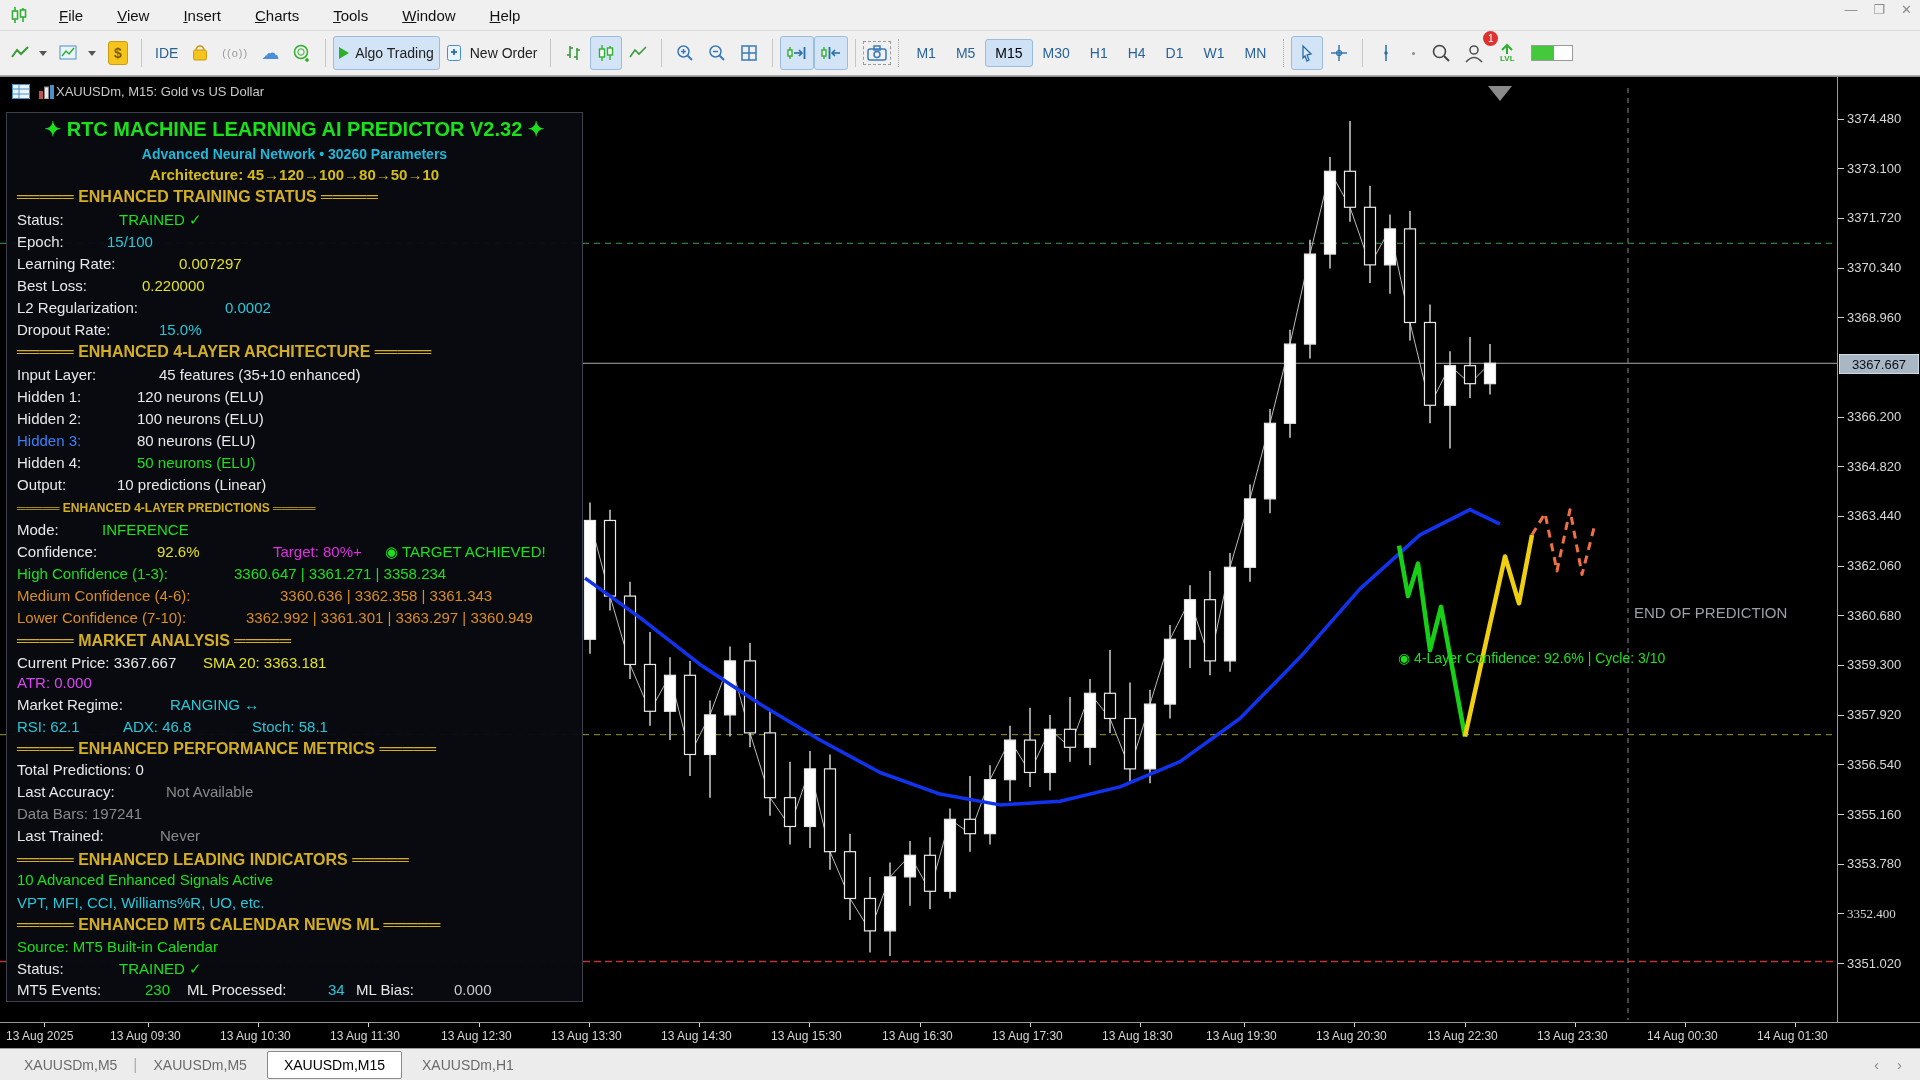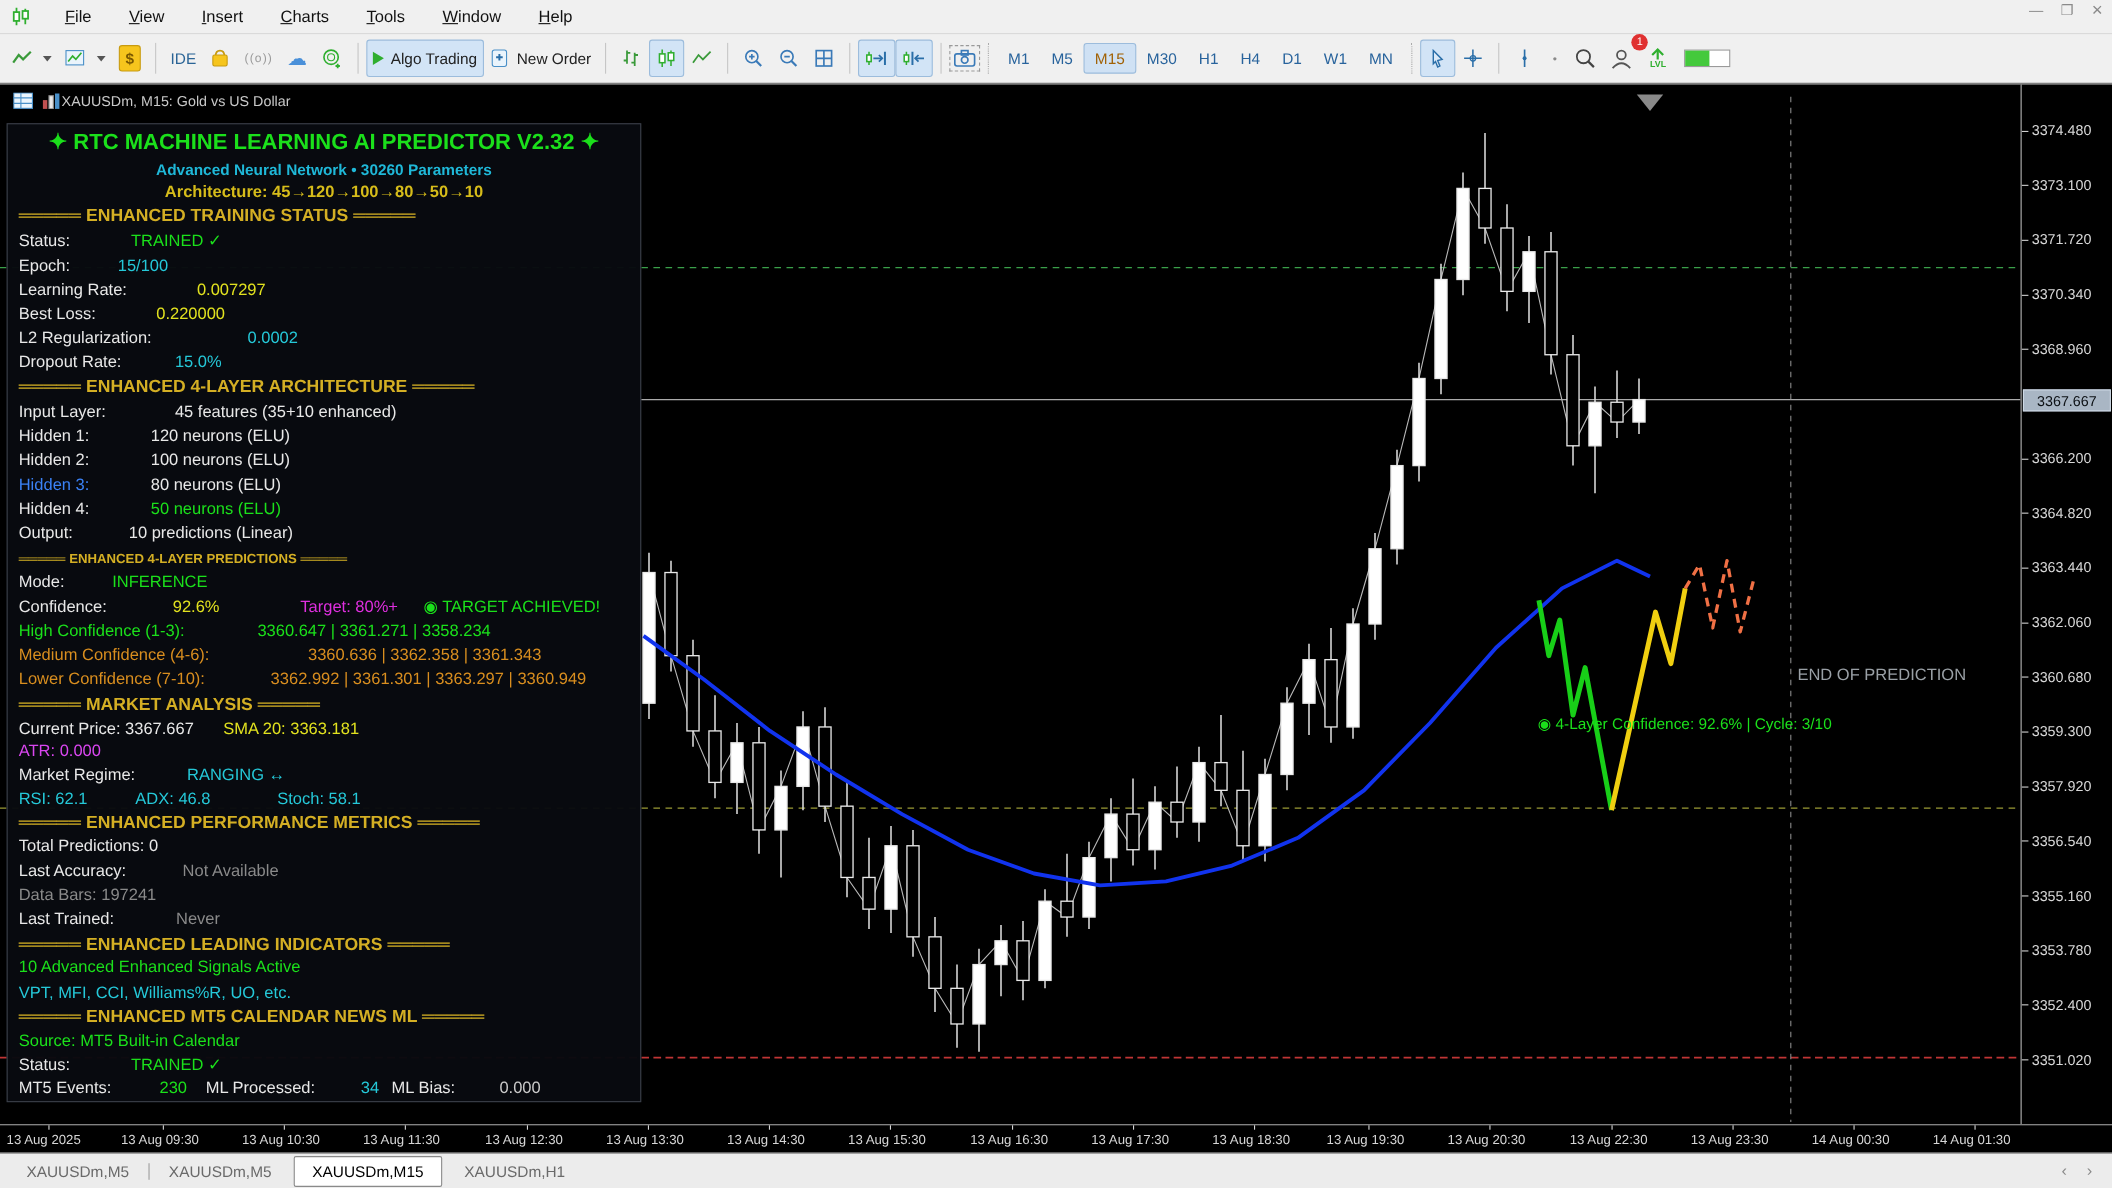--- a/index.html
+++ b/index.html
@@ -12,21 +12,21 @@
   .win-controls{position:absolute;right:8px;top:2px;display:flex;gap:16px;color:#8a8a8a;font-size:13px}
   
   .toolbar{position:absolute;top:30px;left:0;right:0;height:46px;background:#f0f0f0;border-top:1px solid #dadada;border-bottom:1px solid #b0b0b0;display:flex;align-items:center;padding:0 4px}
   .tbtn{height:34px;min-width:32px;display:flex;align-items:center;justify-content:center;gap:6px;border-radius:3px;padding:0 5px;border:1px solid transparent}
   .tbtn.sel{background:#d2e4f6;border:1px solid #9cbcdc}
   .sep{width:1px;height:28px;background:#c6c6c6;margin:0 7px}
   .sep.dot{background:none;border-left:1px dotted #aaa}
   .arr{width:0;height:0;border-left:4px solid transparent;border-right:4px solid transparent;border-top:5px solid #555;margin-left:3px}
   .tf-group{display:flex;align-items:center}
   .tf{color:#28639c;font-size:14px;padding:5px 9px;border-radius:3px;border:1px solid transparent}
-  .tf.active{background:#cfe1f4;border:1px solid #9cbcdc;color:#a16207}
+  .tf.active{background:#cfe1f4;border:1px solid #9cbcdc;color:#000000}
   .tool-label{font-size:14px;color:#222}
   .ide-label{font-size:14px;color:#2a6496}
   .signal-label{font-size:11px;color:#9a9a9a;letter-spacing:1px}
   .cloud-glyph{font-size:18px;color:#4a90d9;line-height:1}
   .dollar{width:20px;height:24px;background:#f6c51d;border:1px solid #c89b10;border-radius:3px;color:#7a5800;font-weight:bold;font-size:14px;display:flex;align-items:center;justify-content:center}
   .badge{position:absolute;top:-6px;right:-8px;background:#e03131;color:#fff;border-radius:50%;width:15px;height:15px;font-size:10px;display:flex;align-items:center;justify-content:center}
   .lvl-wrap{display:flex;flex-direction:column;align-items:center;line-height:1}
   .lvl-text{font-size:8px;color:#2faf2f;font-weight:bold}
   .batt{width:42px;height:16px;border:1px solid #9a9a9a;background:#fff;margin-left:8px}
   .batt>i{display:block;height:100%;width:55%;background:#44c93c}
@@ -583,21 +583,21 @@
       <div class="ptick" style="top: 580.48px;">3359.300</div>
       <div class="ptick-dash" style="top: 637.66px;"></div>
       <div class="ptick" style="top: 630.16px;">3357.920</div>
       <div class="ptick-dash" style="top: 687.34px;"></div>
       <div class="ptick" style="top: 679.84px;">3356.540</div>
       <div class="ptick-dash" style="top: 737.02px;"></div>
       <div class="ptick" style="top: 729.52px;">3355.160</div>
       <div class="ptick-dash" style="top: 786.7px;"></div>
       <div class="ptick" style="top: 779.2px;">3353.780</div>
       <div class="ptick-dash" style="top: 836.38px;"></div>
-      <div class="ptick" style="top: 828.88px;">3352.400</div>
+      <div class="ptick" style="top: 828.88px; font-family: Liberation Serif, serif;">3352.400</div>
       <div class="ptick-dash" style="top: 886.06px;"></div>
       <div class="ptick" style="top: 878.56px;">3351.020</div>
       <div class="pbox" style="top: 277.268px;">3367.667</div>
     </div>
 
   <div class="time-axis" id="timeAxis">
       <div class="ttick-mark" style="left: 44px;"></div>
       <div class="ttick" style="left: 6px;">13 Aug 2025</div>
       <div class="ttick-mark" style="left: 148px;"></div>
       <div class="ttick" style="left: 110px;">13 Aug 09:30</div>

